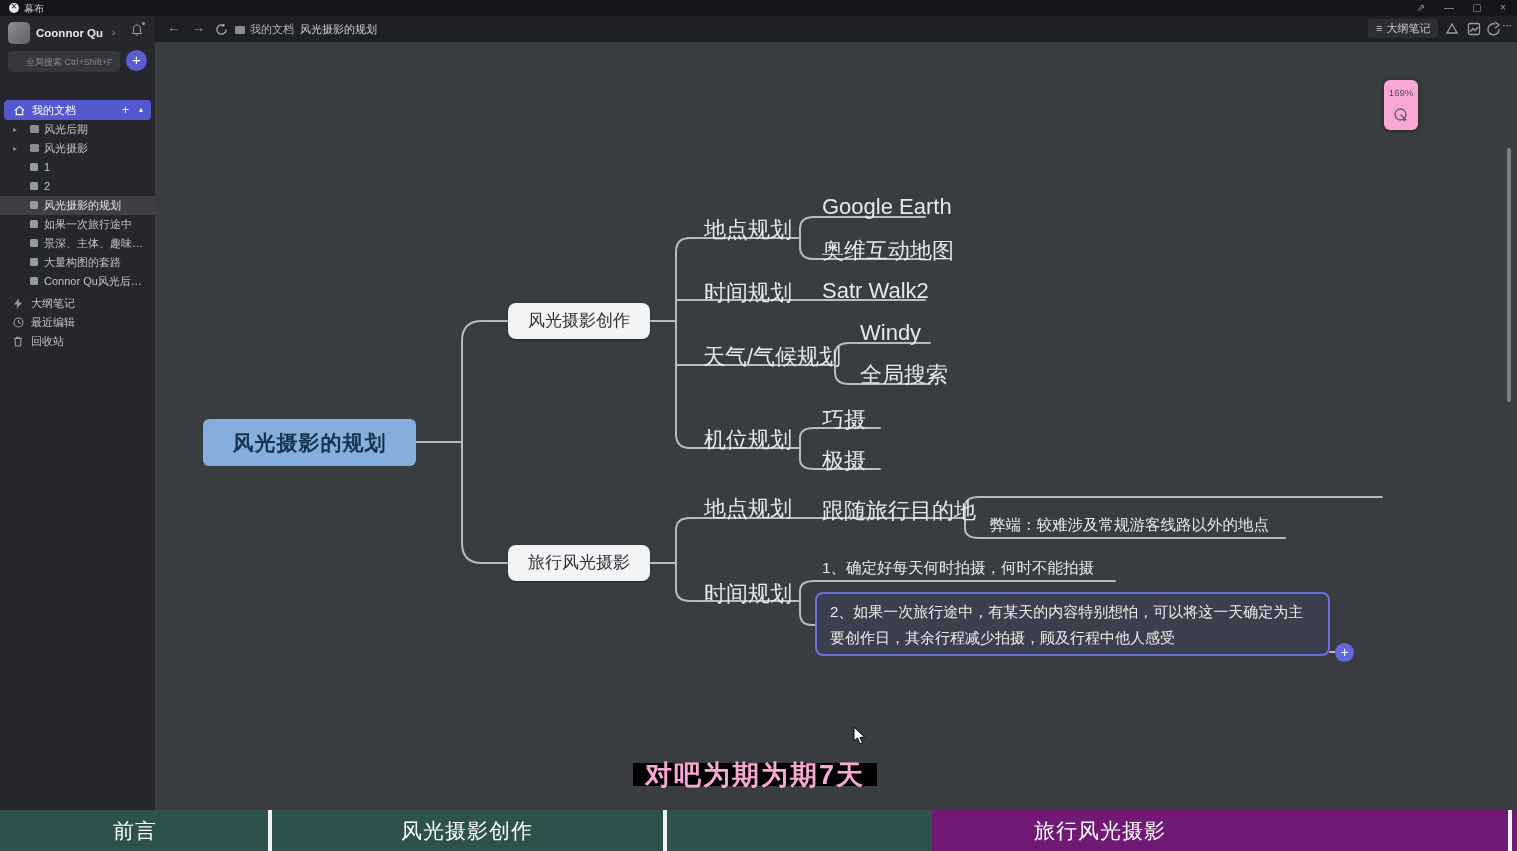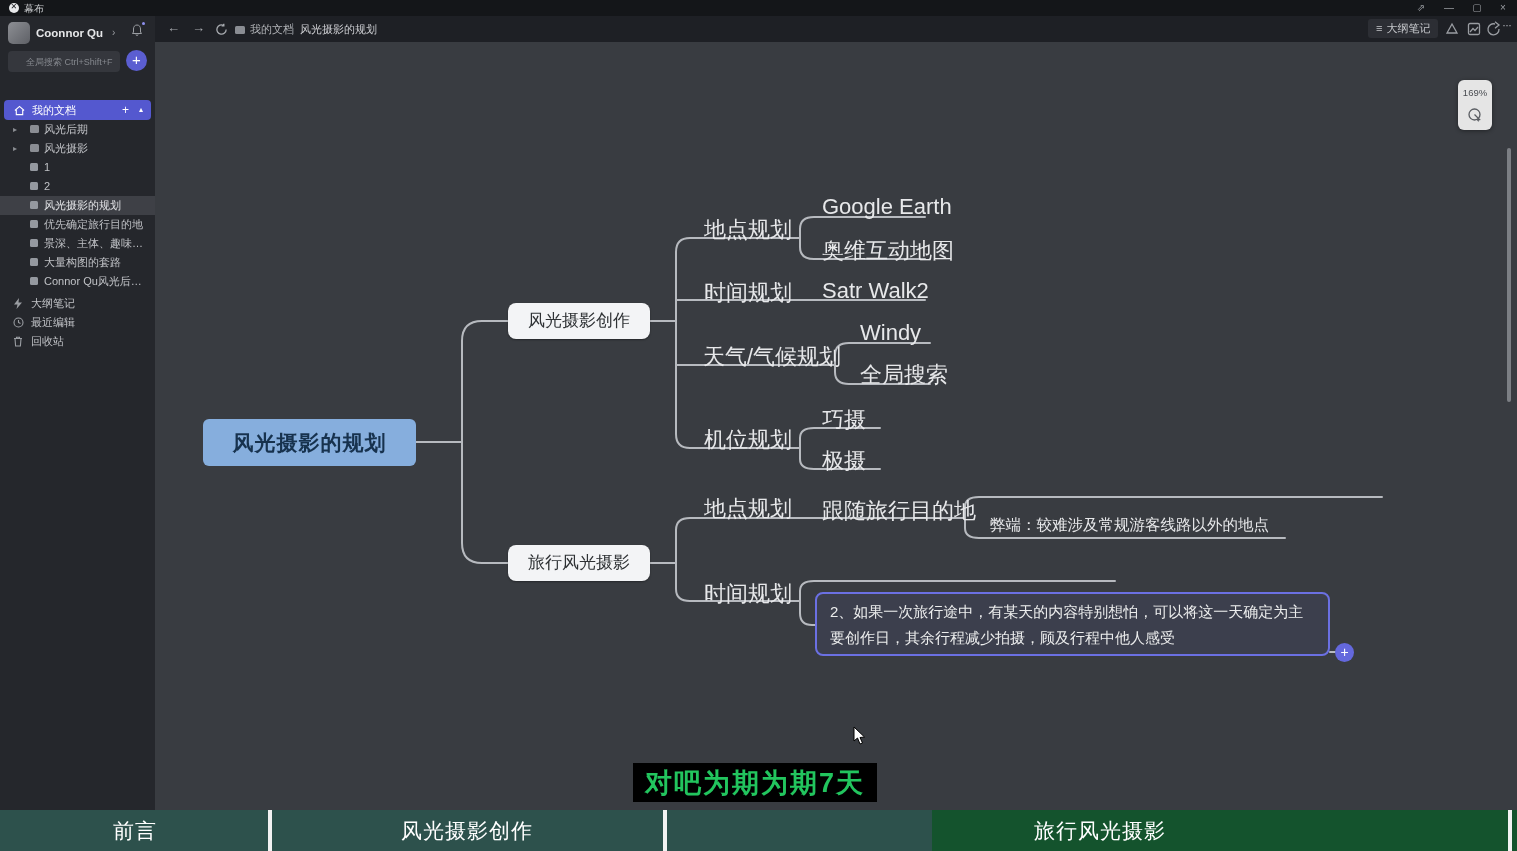--- a/index.html
+++ b/index.html
@@ -65,34 +65,34 @@
   #root-node { position:absolute; left:48px; top:377px; width:213px; height:47px; background:#86aedd;
     border-radius:6px; color:#17324e; font-size:21px; font-weight:bold; text-align:center; line-height:47px;
     letter-spacing:1px; }
   .branch-node { position:absolute; width:142px; height:36px; background:#f3f4f6; border-radius:8px;
     color:#2e3134; font-size:17px; text-align:center; line-height:36px; box-shadow:0 1px 2px rgba(0,0,0,.35); }
   #sel-node { position:absolute; left:660px; top:550px; width:515px; height:64px; border:2px solid #6b70e3;
     border-radius:8px; background:rgba(104,108,230,0.08); color:#eceded; font-size:15px; line-height:26px;
     padding:5px 13px; overflow:hidden; }
   #plus-btn { position:absolute; left:1180px; top:601px; width:19px; height:19px; border-radius:50%;
     background:#6468dd; color:#fff; font-size:14px; text-align:center; line-height:18px; }
-  #zoom-pill { position:absolute; left:1303px; top:38px; width:34px; height:50px; background:#e5e5e5;
+  #zoom-pill { position:absolute; left:1229px; top:38px; width:34px; height:50px; background:#f9a8d4;
     border-radius:6px; box-shadow:0 1px 4px rgba(0,0,0,.4); }
   #zoom-val { position:absolute; left:0; top:7px; width:34px; text-align:center; font-size:9.5px; color:#4a4d52; }
   #zoom-reset { position:absolute; left:9px; top:27px; }
   #canvas-scrollbar { position:absolute; left:1352px; top:106px; width:4px; height:254px; background:#7c7f84;
     border-radius:2px; }
   #cursor { position:absolute; left:697px; top:684px; }
 
   
-  #subtitle { position:absolute; left:633px; top:763px; height:39px; background:#000; color:#22c55e;
+  #subtitle { position:absolute; left:633px; top:763px; height:23px; background:#000; color:#f9a8d4;
     font-size:27px; font-weight:bold; letter-spacing:2px; padding:0 12px; display:flex; align-items:center; }
 
   
-  #chapters { position:absolute; left:0; top:810px; width:1517px; height:41px; background:#14532d; }
+  #chapters { position:absolute; left:0; top:810px; width:1517px; height:41px; background:#701a75; }
   .chap-teal { position:absolute; top:0; height:41px; background:#2d514c; }
   .chap-label { position:absolute; top:0; height:41px; display:flex; align-items:center; justify-content:center;
     color:#fff; font-size:21px; letter-spacing:1px; }
   .chap-div { position:absolute; top:0; width:4px; height:41px; background:#f2f2f2; }
 </style>
 </head>
 <body>
 
 <div id="titlebar">
   <div id="app-logo"></div>
@@ -145,21 +145,21 @@
   <div class="srow" style="top:161px">
     <span class="fico doc"></span>
     <span class="slabel">2</span>
   </div>
   <div class="srow sel" style="top:180px">
     <span class="fico doc"></span>
     <span class="slabel">风光摄影的规划</span>
   </div>
   <div class="srow" style="top:199px">
     <span class="fico doc"></span>
-    <span class="slabel">优先确定旅行目的地</span>
+    <span class="slabel">如果一次旅行途中</span>
   </div>
   <div class="srow" style="top:218px">
     <span class="fico doc"></span>
     <span class="slabel">景深、主体、趣味点与光影…</span>
   </div>
   <div class="srow" style="top:237px">
     <span class="fico doc"></span>
     <span class="slabel">大量构图的套路</span>
   </div>
   <div class="srow" style="top:256px">
@@ -267,20 +267,21 @@
 
   <div class="mlabel" style="left:549px;top:383px">机位规划</div>
   <div class="mlabel" style="left:667px;top:363px">巧摄</div>
   <div class="mlabel" style="left:667px;top:404px">极摄</div>
 
   <div class="mlabel" style="left:549px;top:452px">地点规划</div>
   <div class="mlabel" style="left:667px;top:454px">跟随旅行目的地</div>
   <div class="mlabel" style="left:835px;top:473px;font-size:15.5px">弊端：较难涉及常规游客线路以外的地点</div>
 
   <div class="mlabel" style="left:549px;top:537px">时间规划</div>
+  <div class="mlabel" style="left:667px;top:516px;font-size:15.5px">1、确定好每天何时拍摄，何时不能拍摄</div>
 
   <div id="sel-node">2、如果一次旅行途中，有某天的内容特别想怕，可以将这一天确定为主要创作日，其余行程减少拍摄，顾及行程中他人感受</div>
   <div id="plus-btn">+</div>
 
   <div id="zoom-pill">
     <div id="zoom-val">169%</div>
     <svg id="zoom-reset" width="15" height="15" viewBox="0 0 15 15">
       <circle cx="7.5" cy="7.5" r="5.5" fill="none" stroke="#5a5d62" stroke-width="1.3"></circle>
       <path d="M7.5 7.5 L12.5 12.5 L10.5 12.8 L11.8 14.2" fill="none" stroke="#5a5d62" stroke-width="1.3"></path>
     </svg>

